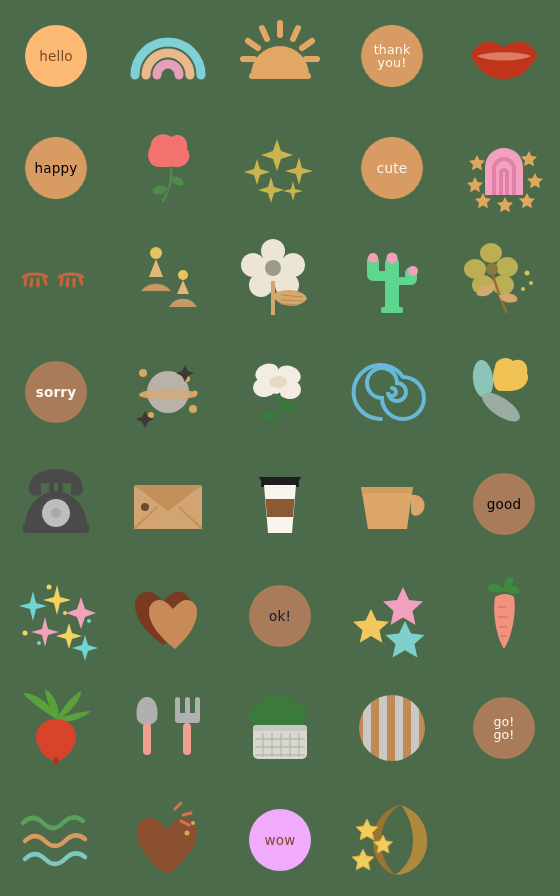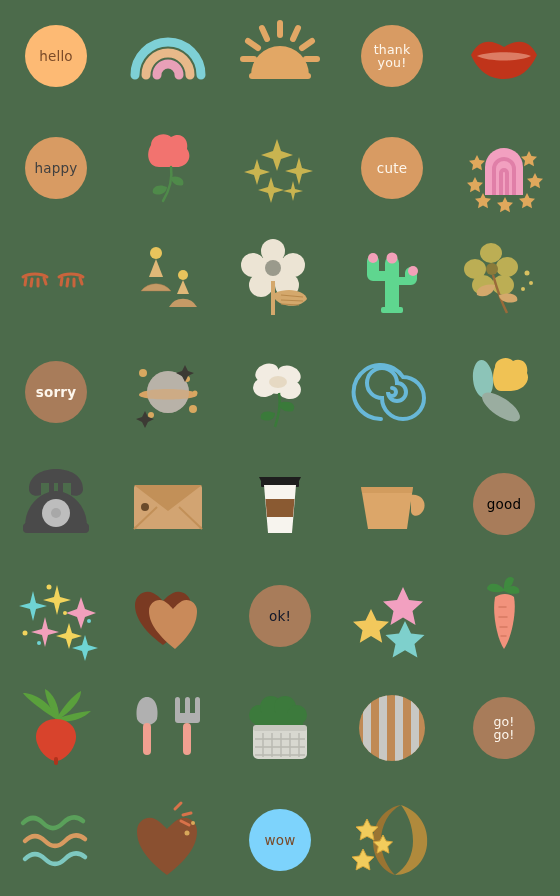--- a/index.html
+++ b/index.html
@@ -106,21 +106,21 @@
     <div class="art">
       <svg width="86" height="86" viewBox="0 0 86 86">
         <path d="M10 42 C18 26 30 26 43 34 C56 26 68 26 76 42 C68 60 56 66 43 66 C30 66 18 60 10 42 Z" fill="#c0341a"></path>
         <path d="M16 43 C28 38 58 38 70 43 C58 49 28 49 16 43 Z" fill="#e08a72" opacity="0.85"></path>
       </svg>
     </div>
   </div>
 
   <div class="cell">
     <div class="art">
-      <div class="badge" style="background:#d89b63;color:#404040;">
+      <div class="badge" style="background:#d89b63;color:#000000;">
         <span>happy</span>
       </div>
     </div>
   </div>
 
   <div class="cell">
     <div class="art">
       <svg width="86" height="86" viewBox="0 0 86 86">
         <path d="M26 20 C26 10 40 6 46 12 C56 6 64 14 62 24 C68 32 62 42 52 42 L34 42 C24 42 20 30 26 20 Z" fill="#f2736f"></path>
         <path d="M46 42 C48 56 44 66 38 76" fill="none" stroke="#4f8a4a" stroke-width="2.5" stroke-linecap="round"></path>
@@ -563,21 +563,21 @@
         <g fill="#d8a85a">
           <circle cx="62" cy="36" r="2.5"></circle>
           <circle cx="68" cy="26" r="2"></circle>
         </g>
       </svg>
     </div>
   </div>
 
   <div class="cell">
     <div class="art">
-      <div class="badge" style="background:#7dd3fc;color:#7a4a28;align-items:center;">
+      <div class="badge" style="background:#f0abfc;color:#7a4a28;align-items:center;">
         <span>wow</span>
       </div>
     </div>
   </div>
 
   <div class="cell">
     <div class="art">
       <svg width="86" height="86" viewBox="0 0 86 86">
         <path d="M52 8 C70 14 80 30 78 48 C76 66 62 78 46 78 C58 70 64 58 64 44 C64 28 58 16 52 8 Z" fill="#b08a3c"></path>
         <path d="M52 8 C40 14 32 28 32 44 C32 60 40 72 46 78 C34 74 24 62 24 44 C24 24 38 10 52 8 Z" fill="#9a7432"></path>

